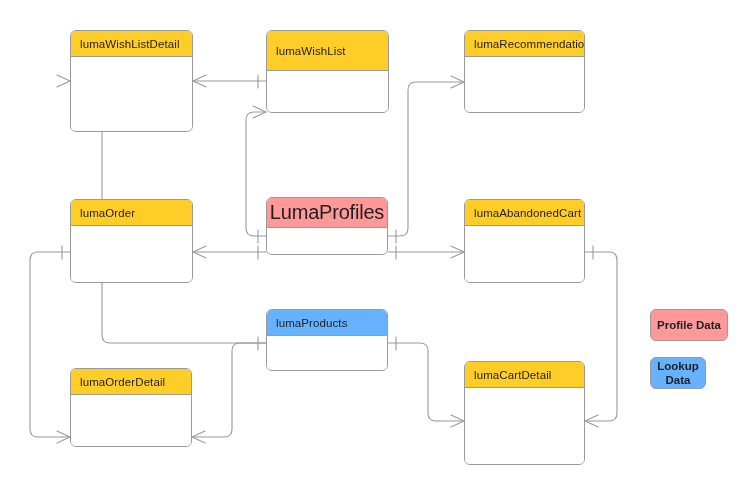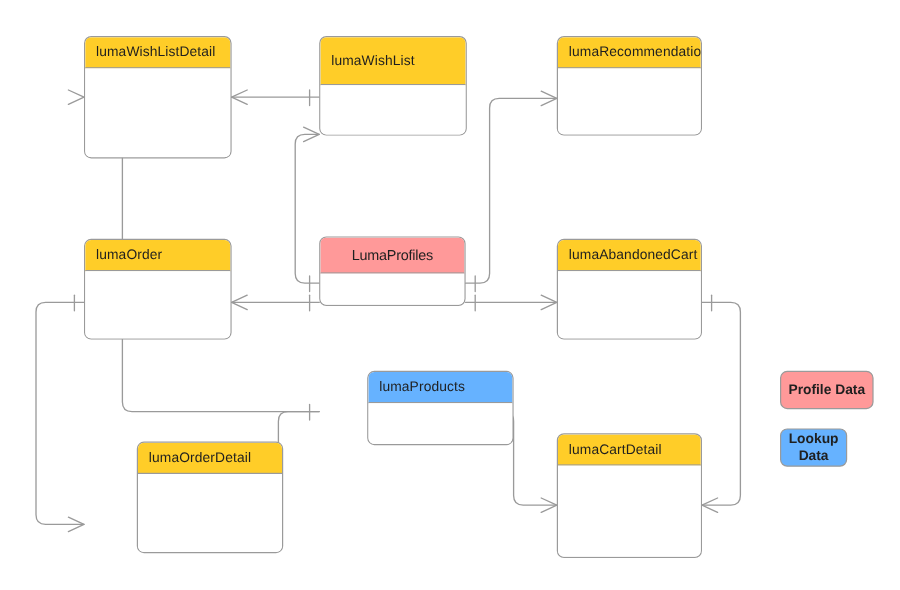--- a/index.html
+++ b/index.html
@@ -43,21 +43,21 @@
     font-size: 11.5px;
     color: #1f1f1f;
     white-space: nowrap;
     letter-spacing: 0.1px;
   }
   .entity .body {
     width: 100%;
     background: #ffffff;
   }
   .entity.profile .hdr {
-    font-size: 12px;
+    font-size: 20px;
     font-weight: 500;
     justify-content: center;
     padding: 0 6px;
     letter-spacing: -0.2px;
   }
   .legend-item {
     position: absolute;
     box-sizing: border-box;
     border: 1px solid #9a9a9a;
     border-radius: 6px;
@@ -157,28 +157,28 @@
     <div class="body" style="height: 26px;"></div>
   </div>
 
   <div class="entity" style="left: 464px; top: 199px; width: 121px; height: 84px;">
     <div class="hdr" style="height: 26px; background: rgb(255, 205, 40);">
       <span>lumaAbandonedCart</span>
     </div>
     <div class="body" style="height: 56px;"></div>
   </div>
 
-  <div class="entity" style="left: 266px; top: 309px; width: 122px; height: 62px; margin-left: 40px;">
+  <div class="entity" style="left: 266px; top: 309px; width: 122px; height: 62px;">
     <div class="hdr" style="height: 26px; background: rgb(102, 178, 255);">
       <span>lumaProducts</span>
     </div>
     <div class="body" style="height: 34px;"></div>
   </div>
 
-  <div class="entity" style="left: 70px; top: 368px; width: 122px; height: 93px; margin-left: 44px;">
+  <div class="entity" style="left: 70px; top: 368px; width: 122px; height: 79px;">
     <div class="hdr" style="height: 26px; background: rgb(255, 205, 40);">
       <span>lumaOrderDetail</span>
     </div>
     <div class="body" style="height: 69px;"></div>
   </div>
 
   <div class="entity" style="left: 464px; top: 361px; width: 121px; height: 104px;">
     <div class="hdr" style="height: 26px; background: rgb(255, 205, 40);">
       <span>lumaCartDetail</span>
     </div>

